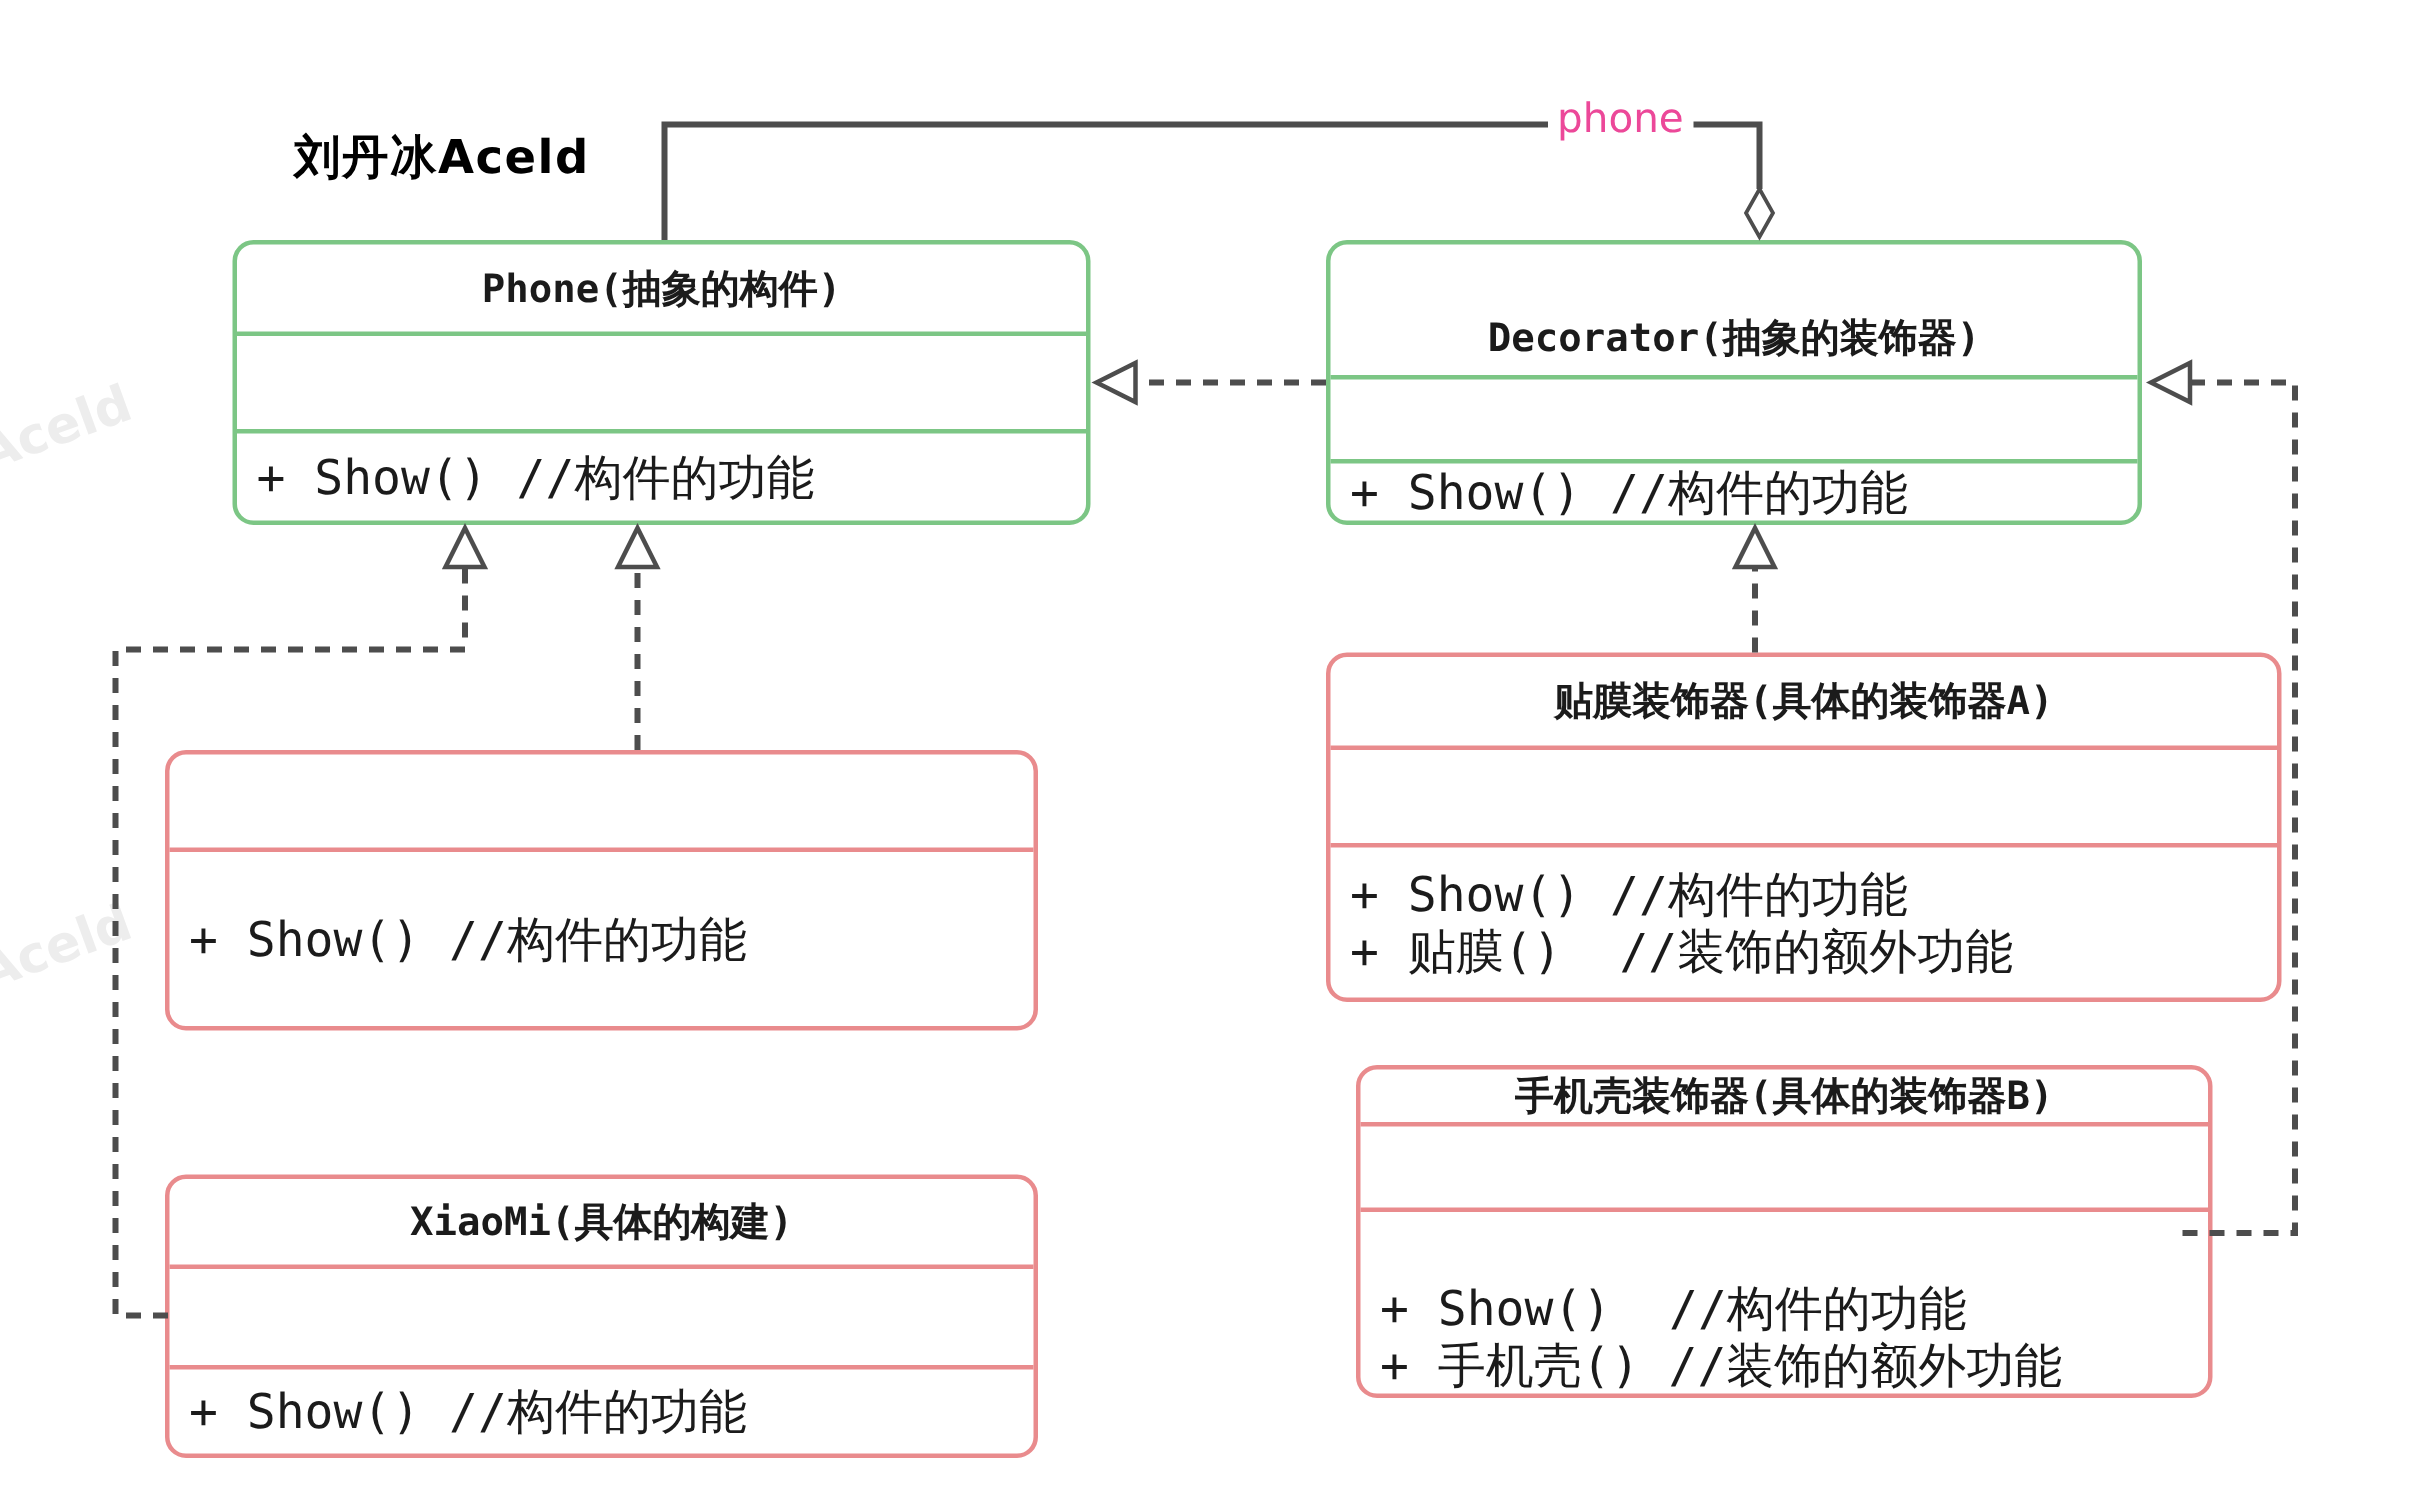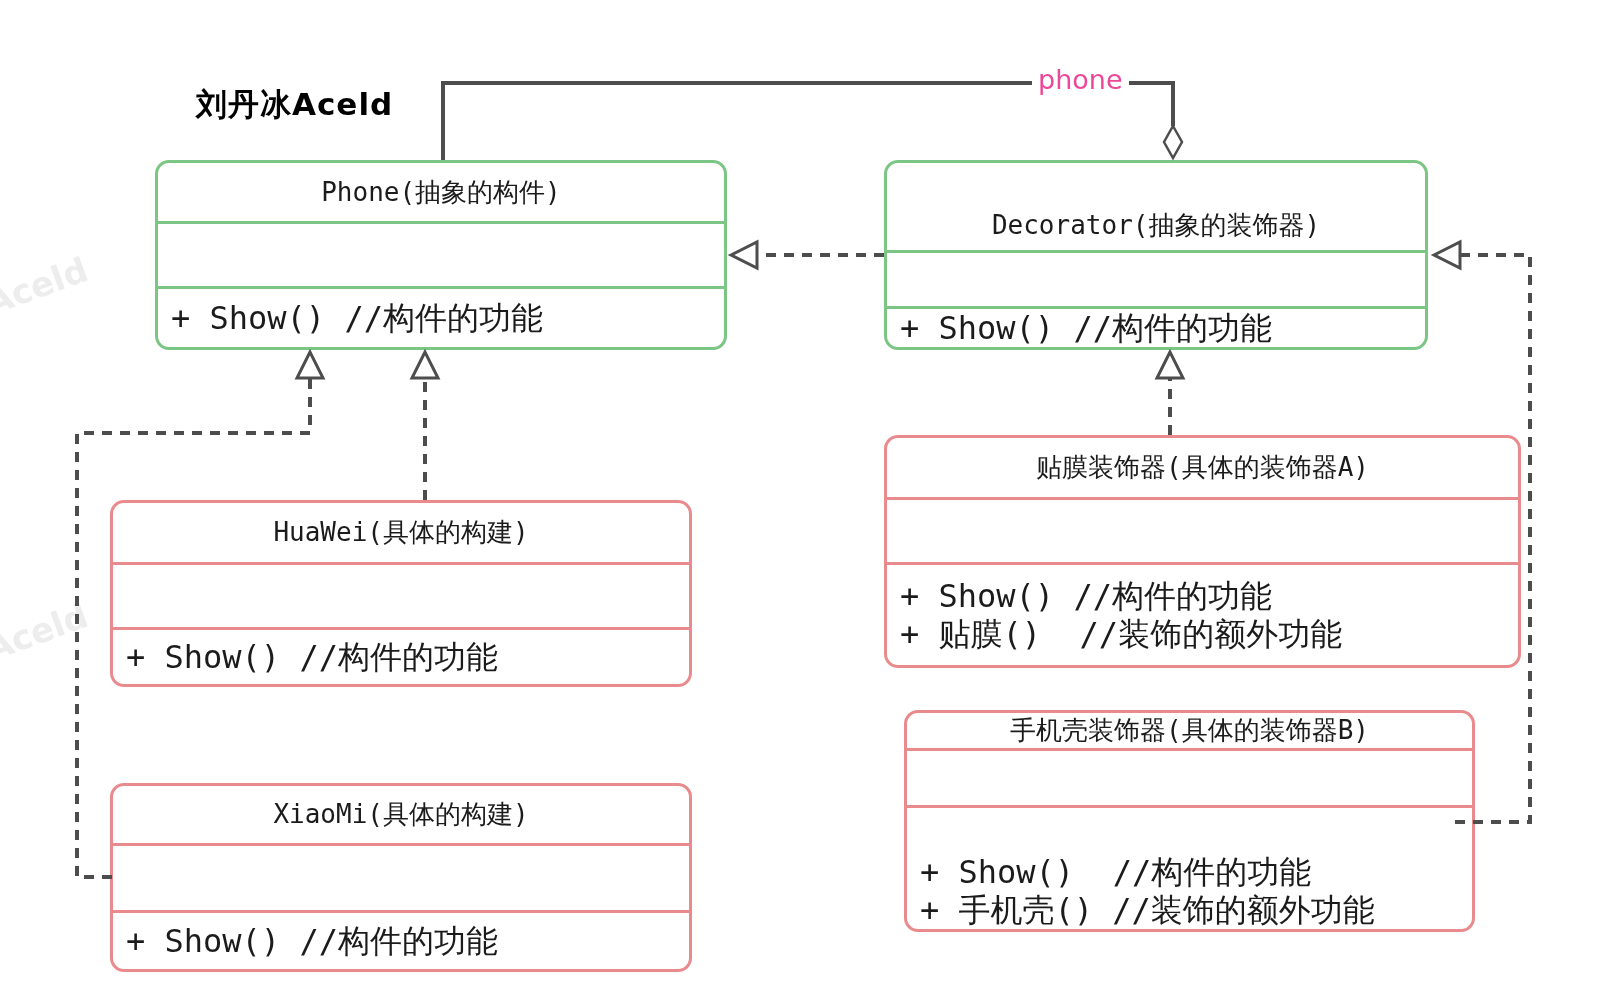--- a/index.html
+++ b/index.html
@@ -20,21 +20,21 @@
     display:flex;
     flex-direction:column;
     z-index:2;
   }
   .uml-box.green{border-color:#7cc685;}
   .uml-box.red{border-color:#e98b8d;}
   .sec{box-sizing:border-box;}
   .sec-title{
     display:flex;align-items:center;justify-content:center;
     font-family:"DejaVu Sans Mono", monospace;
-    font-weight:normal;
+    font-weight:bold;
     font-size:26px;
     color:#1b1b1b;
     border-bottom:3px solid;
     border-color:inherit;
     white-space:pre;
   }
   .green .sec-title{border-bottom-color:#7cc685;}
   .red .sec-title{border-bottom-color:#e98b8d;}
   .sec-attrs{
     border-bottom:3px solid;
@@ -164,21 +164,20 @@
 
   <div class="uml-box green box-decorator">
     <div class="sec sec-title">Decorator(抽象的装饰器)</div>
     <div class="sec sec-attrs"></div>
     <div class="sec sec-methods">
       <div class="method-line">+ Show() //构件的功能</div>
     </div>
   </div>
 
   <div class="uml-box red box-huawei">
-    <div class="sec sec-title">HuaWei(具体的构建)</div>
     <div class="sec sec-attrs"></div>
     <div class="sec sec-methods">
       <div class="method-line">+ Show() //构件的功能</div>
     </div>
   </div>
 
   <div class="uml-box red box-xiaomi">
     <div class="sec sec-title">XiaoMi(具体的构建)</div>
     <div class="sec sec-attrs"></div>
     <div class="sec sec-methods">

